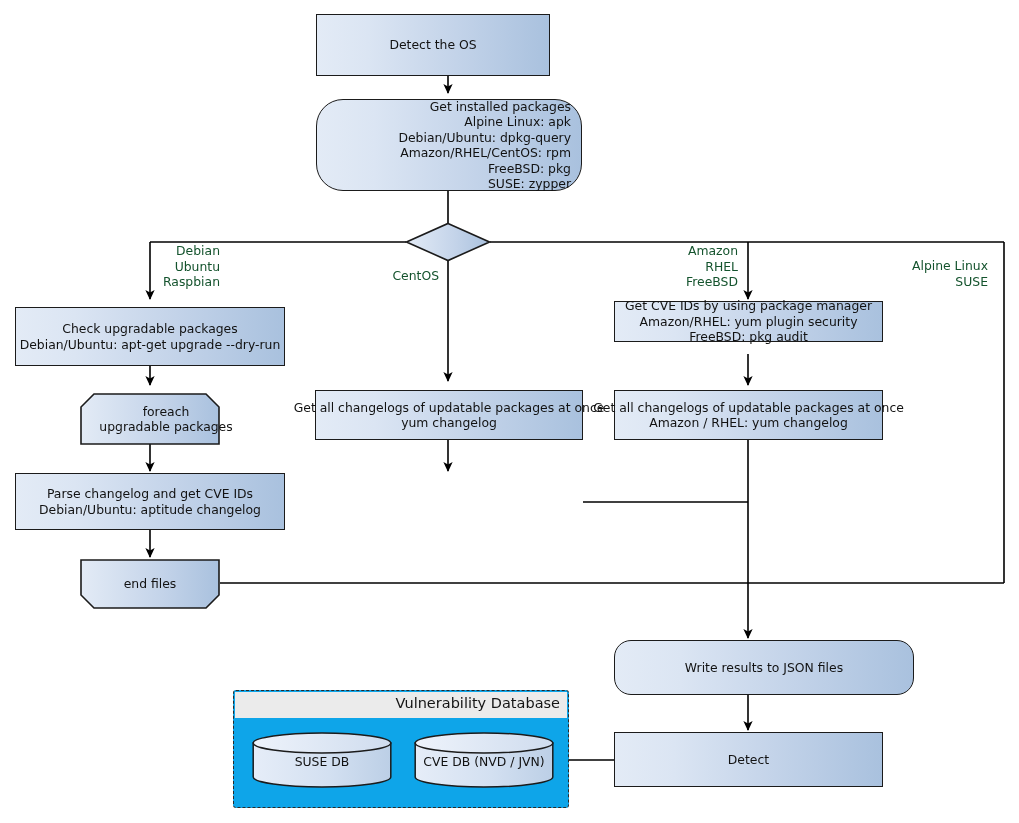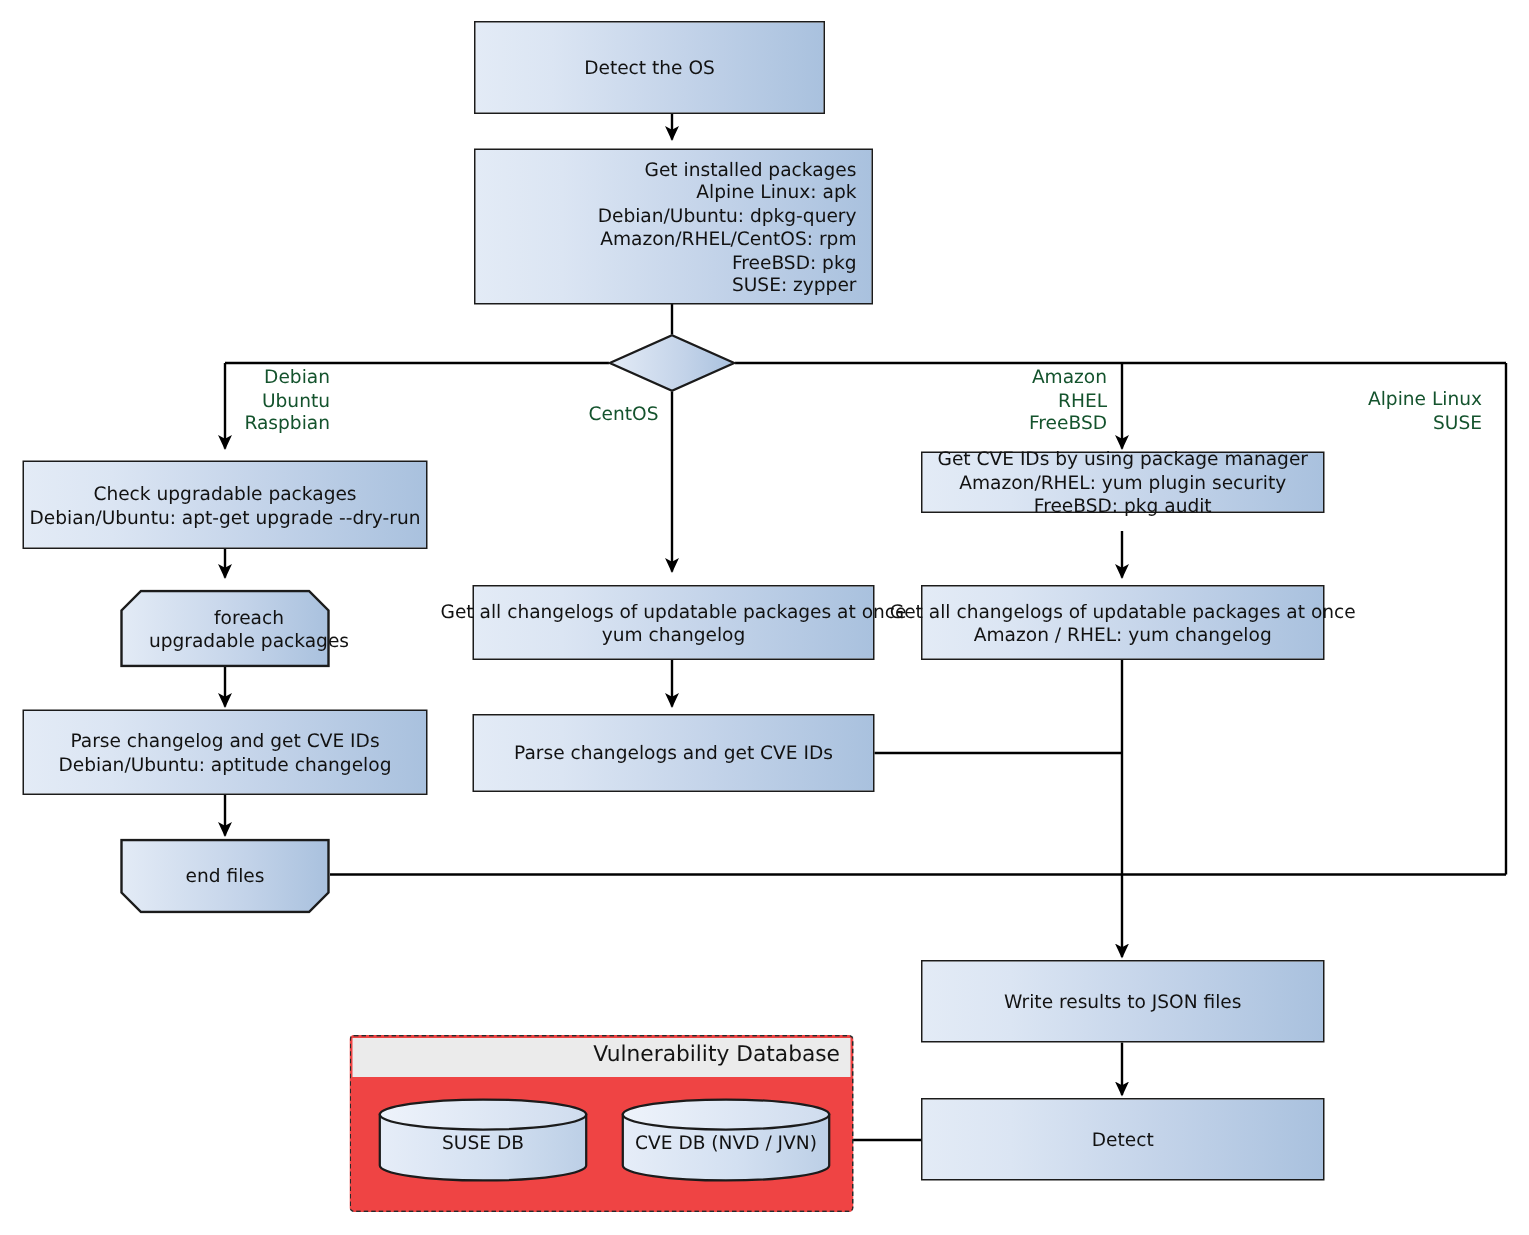--- a/index.html
+++ b/index.html
@@ -83,21 +83,21 @@
     line-height: 15.5px;
     color: #14532d;
     white-space: pre;
     text-align: right;
   }
 
   
   .db-group {
     position: absolute;
     border: 1.7px dashed #2a2a2a;
-    background: #ef4444;
+    background: #0ea5e9;
     border-radius: 3px;
   }
   .db-group-title {
     position: absolute;
     right: 8px;
     top: 4px;
     font-size: 14.5px;
     color: #141414;
     white-space: nowrap;
   }
@@ -159,21 +159,21 @@
       <line x1="748" y1="695" x2="748" y2="730" marker-end="url(#arrow)"></line>
 
       <line x1="568" y1="760" x2="614" y2="760"></line>
     </g>
   </svg>
 
   <div class="node" style="left:316px; top:14px; width:234px; height:62px;">
     <span class="txt">Detect the OS</span>
   </div>
 
-  <div class="node right-align" style="left:316px; top:99px; width:266px; height:104px;">
+  <div class="node right-align" style="left:316px; top:99px; width:266px; height:92px;border-radius:27px;">
     <span class="txt">Get installed packages<br>Alpine Linux: apk<br>Debian/Ubuntu: dpkg-query<br>Amazon/RHEL/CentOS: rpm<br>FreeBSD: pkg<br>SUSE: zypper</span>
   </div>
 
   <div class="diamond" style="left:405px; top:222px; width:86px; height:40px;">
     <svg width="86" height="40" viewBox="0 0 86 40" xmlns="http://www.w3.org/2000/svg">
       <defs>
         <linearGradient id="gdiamond" x1="0" y1="0" x2="1" y2="0">
           <stop offset="0%" stop-color="#e3ebf6"></stop>
           <stop offset="60%" stop-color="#c3d3e9"></stop>
           <stop offset="100%" stop-color="#a9c1de"></stop>
@@ -221,33 +221,30 @@
       </defs>
       <polygon points="1,1 139,1 139,36 126,49 14,49 1,36" fill="url(#gloop2)" stroke="#1b1b1b" stroke-width="1.6" vector-effect="non-scaling-stroke"></polygon>
     </svg>
     <span class="txt">end files</span>
   </div>
 
   <div class="node overflow" style="left:315px; top:390px; width:268px; height:50px;">
     <span class="txt">Get all changelogs of updatable packages at once<br>yum changelog</span>
   </div>
 
-  <div class="node" style="left:315px; top:476px; width:268px; height:52px;">
-    <span class="txt">Parse changelogs and get CVE IDs</span>
-  </div>
 
   <div class="node" style="left:614px; top:301px; width:269px; height:41px;">
     <span class="txt">Get CVE IDs by using package manager<br>Amazon/RHEL: yum plugin security<br>FreeBSD: pkg audit</span>
   </div>
 
   <div class="node overflow" style="left:614px; top:390px; width:269px; height:50px;">
     <span class="txt">Get all changelogs of updatable packages at once<br>Amazon / RHEL: yum changelog</span>
   </div>
 
-  <div class="node" style="left:614px; top:640px; width:269px; height:55px;">
+  <div class="node" style="left:614px; top:640px; width:300px; height:55px;border-radius:17px;">
     <span class="txt">Write results to JSON files</span>
   </div>
 
   <div class="node" style="left:614px; top:732px; width:269px; height:55px;">
     <span class="txt">Detect</span>
   </div>
 
   <div class="db-group" style="left:233px; top:690px; width:336px; height:118px;">
     <div class="db-group-band"></div>
     <div class="db-group-title">Vulnerability Database</div>

